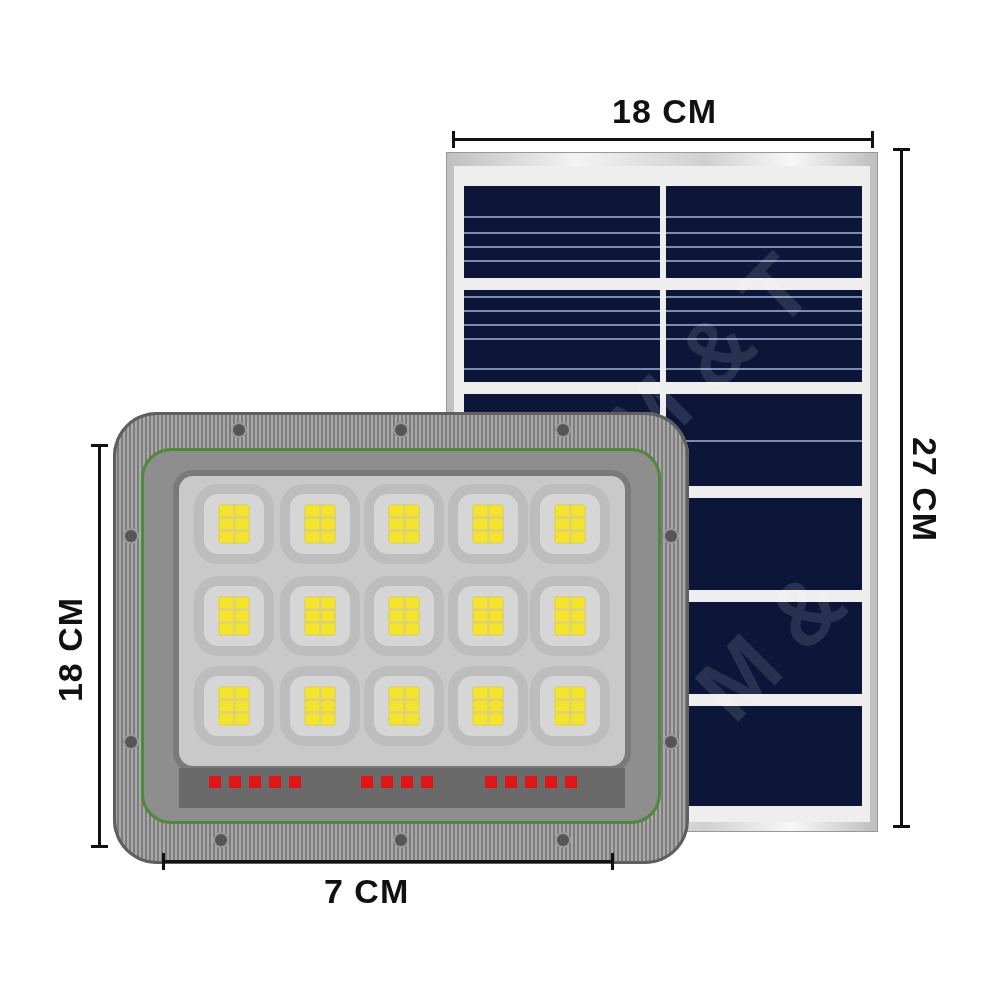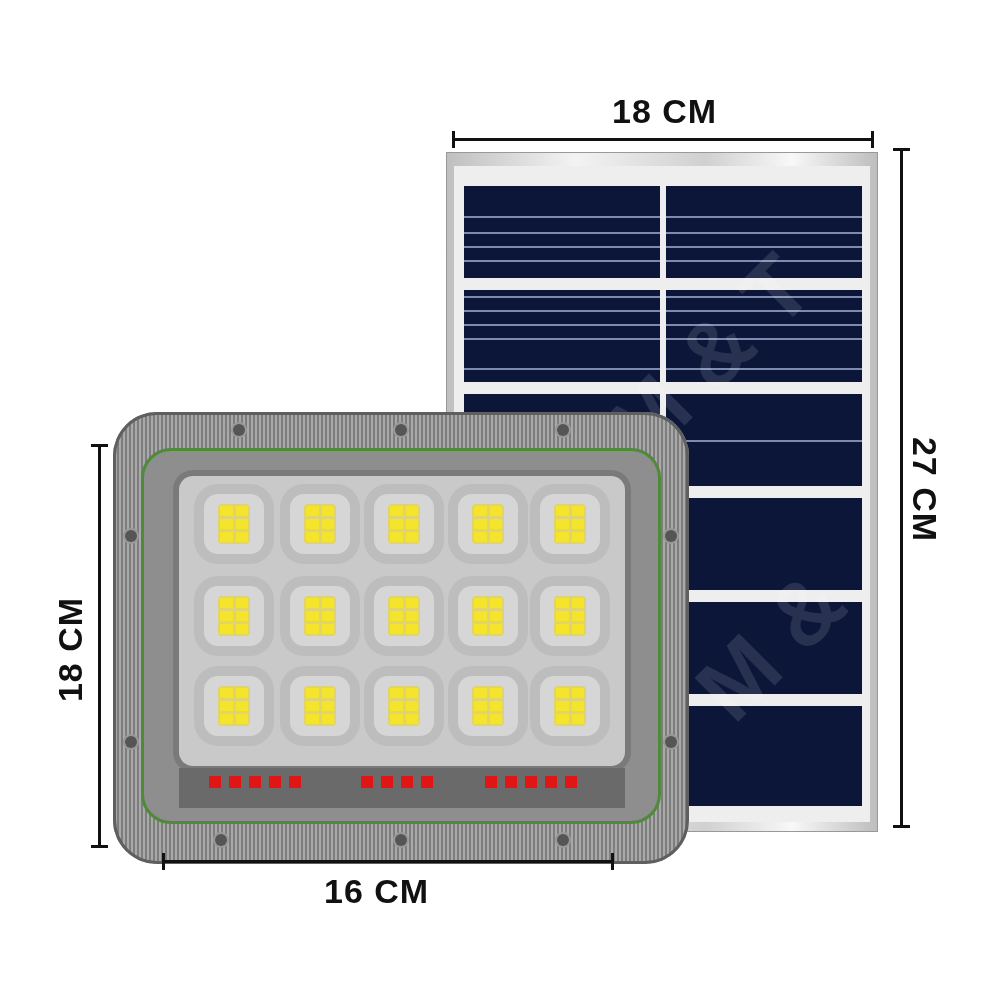--- a/index.html
+++ b/index.html
@@ -272,13 +272,13 @@
     <div class="red" style="left:242px"></div>
     <div class="red" style="left:306px"></div>
     <div class="red" style="left:326px"></div>
     <div class="red" style="left:346px"></div>
     <div class="red" style="left:366px"></div>
     <div class="red" style="left:386px"></div>
   </div>
 </div>
 
 <div class="hline" style="left:162px;top:860px;width:452px;"></div>
-<div class="dim-label" style="left:324px;top:872px;">16 CM</div>
+<div class="dim-label" style="left:324px;top:872px;">7 CM</div>
 
 </body></html>

